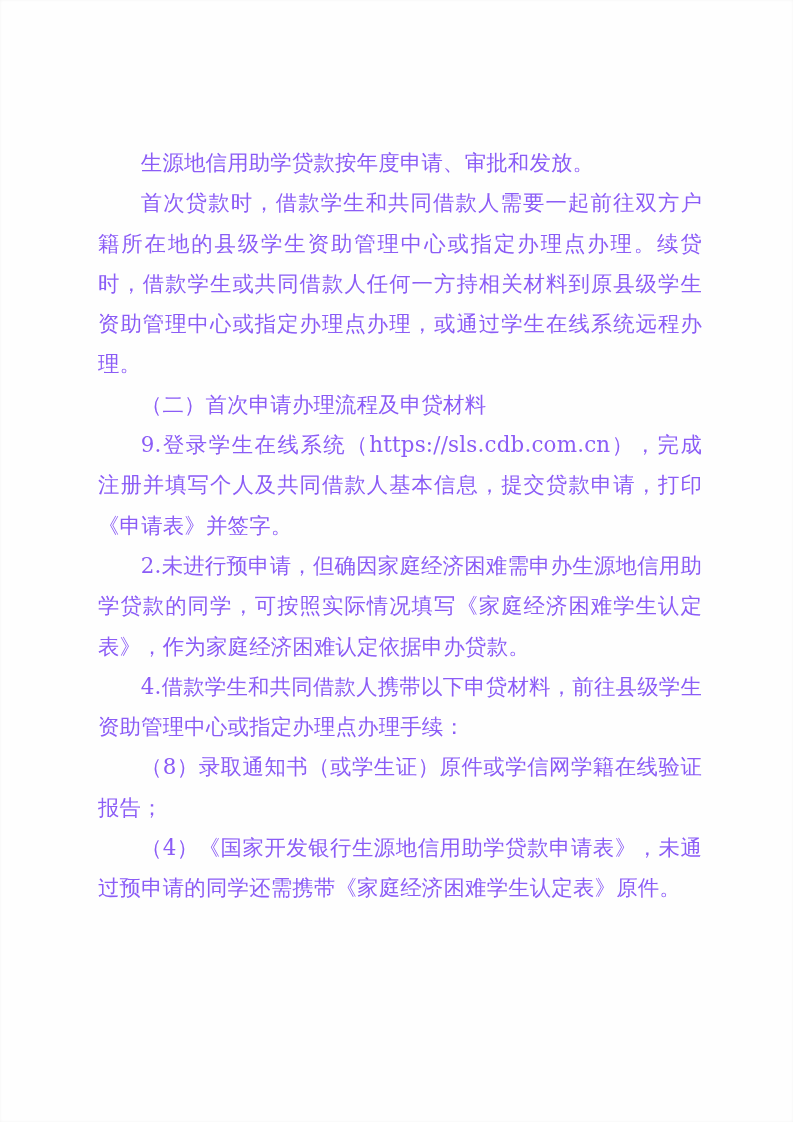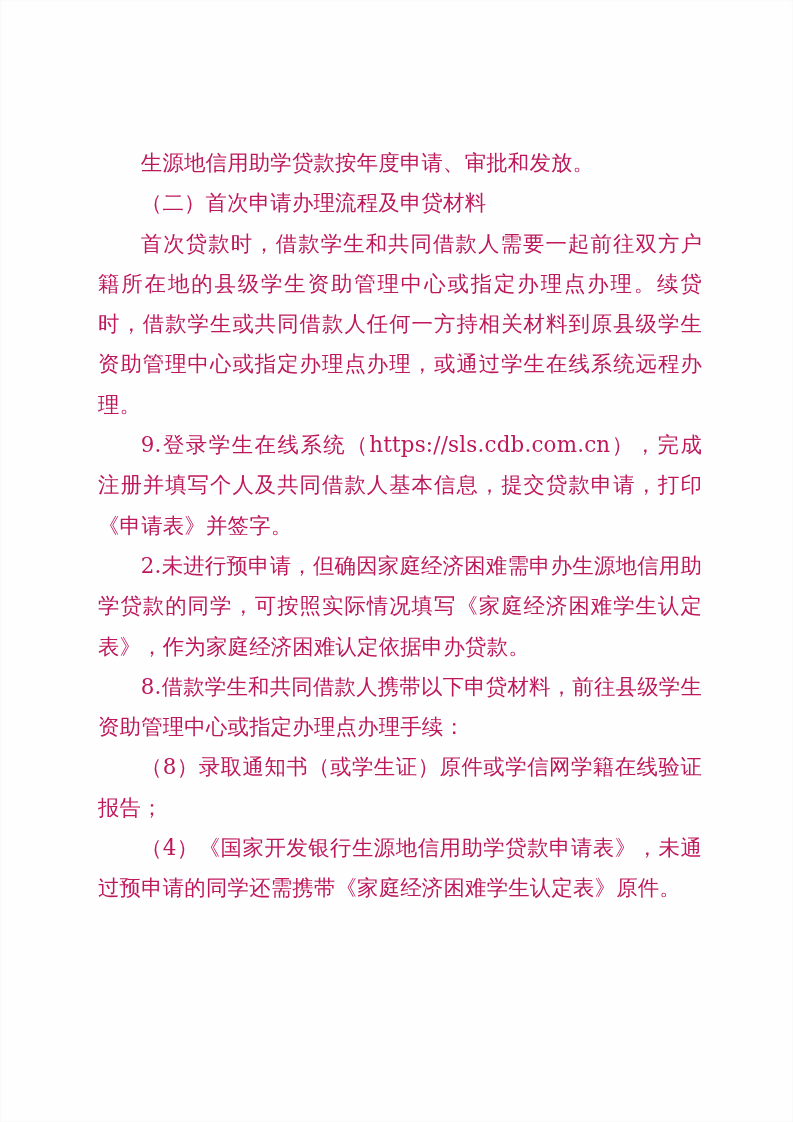--- a/index.html
+++ b/index.html
@@ -20,34 +20,34 @@
     position: absolute;
     left: 98px;
     top: 143px;
     width: 604px;
   }
   .content p {
     margin: 0;
     padding: 0;
     font-size: 21.4px;
     line-height: 40.3px;
-    color: #be185d;
+    color: #8b5cf6;
     text-align: justify;
     text-indent: 2em;
     letter-spacing: 0.2px;
     word-break: break-all;
   }
 </style>
 </head>
 <body>
 
 <div class="page">
   <div class="content">
     <p>生源地信用助学贷款按年度申请、审批和发放。</p>
+    <p>首次贷款时，借款学生和共同借款人需要一起前往双方户籍所在地的县级学生资助管理中心或指定办理点办理。续贷时，借款学生或共同借款人任何一方持相关材料到原县级学生资助管理中心或指定办理点办理，或通过学生在线系统远程办理。</p>
     <p>（二）首次申请办理流程及申贷材料</p>
-    <p>首次贷款时，借款学生和共同借款人需要一起前往双方户籍所在地的县级学生资助管理中心或指定办理点办理。续贷时，借款学生或共同借款人任何一方持相关材料到原县级学生资助管理中心或指定办理点办理，或通过学生在线系统远程办理。</p>
     <p>9.登录学生在线系统（https://sls.cdb.com.cn），完成注册并填写个人及共同借款人基本信息，提交贷款申请，打印《申请表》并签字。</p>
     <p>2.未进行预申请，但确因家庭经济困难需申办生源地信用助学贷款的同学，可按照实际情况填写《家庭经济困难学生认定表》，作为家庭经济困难认定依据申办贷款。</p>
-    <p>8.借款学生和共同借款人携带以下申贷材料，前往县级学生资助管理中心或指定办理点办理手续：</p>
+    <p>4.借款学生和共同借款人携带以下申贷材料，前往县级学生资助管理中心或指定办理点办理手续：</p>
     <p>（8）录取通知书（或学生证）原件或学信网学籍在线验证报告；</p>
     <p>（4）《国家开发银行生源地信用助学贷款申请表》，未通过预申请的同学还需携带《家庭经济困难学生认定表》原件。</p>
   </div>
 </div>
 
 </body></html>

